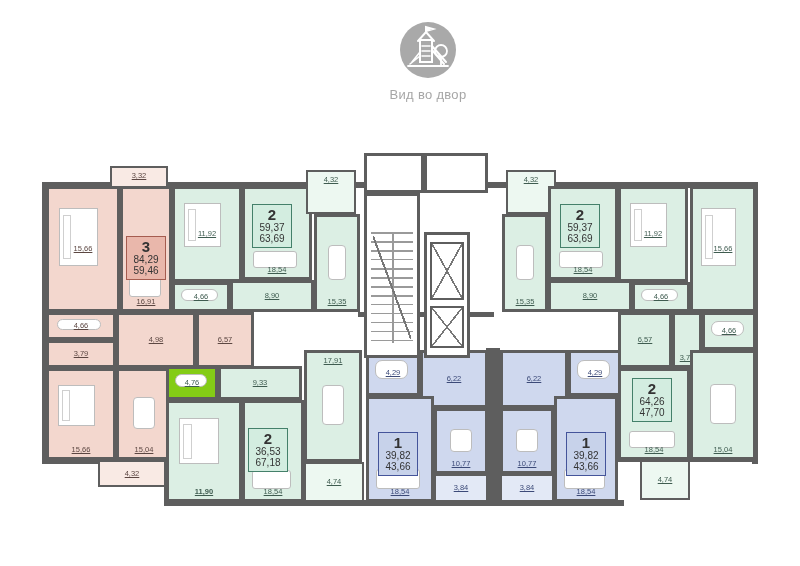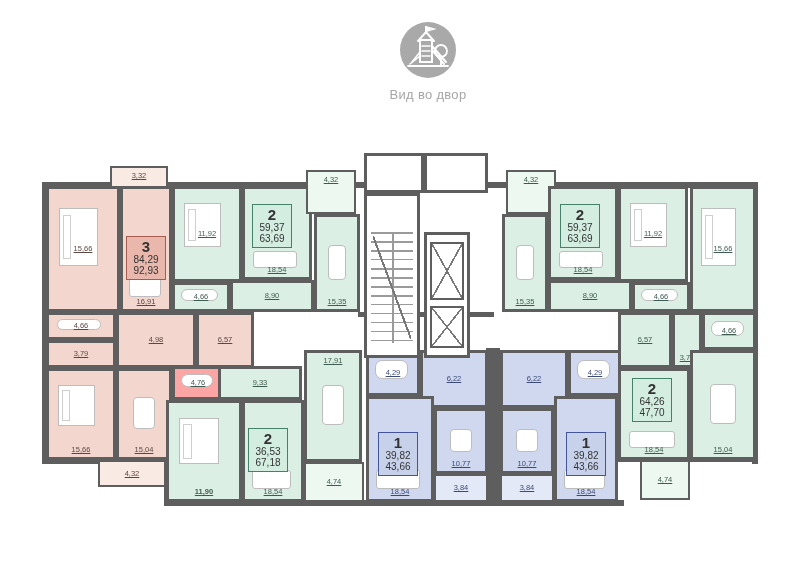--- a/index.html
+++ b/index.html
@@ -117,21 +117,21 @@
       <div class="room lp-b" style="left: 116px; top: 320px; width: 56px; height: 92px; background: rgb(243, 215, 206);">
         <div class="furn f-table"></div>
         <span class="arealabel" style="color: rgb(92, 71, 66);">15,04</span>
       </div>
       <div class="room lp-m balcony" style="left: 98px; top: 412px; width: 68px; height: 27px; background: rgb(249, 234, 228);">
         <span class="arealabel" style="color: rgb(92, 71, 66);">4,32</span>
       </div>
       <div class="infobox" style="left: 126px; top: 188px; background: rgb(233, 183, 171); border-color: rgb(165, 92, 79); color: rgb(51, 51, 51);">
         <div class="num">3</div>
         <div class="a1">84,29</div>
-        <div class="a2">92,93</div>
+        <div class="a2">59,46</div>
       </div>
       <div class="room lp-m" style="left: 172px; top: 138px; width: 70px; height: 96px; background: rgb(220, 239, 228);">
         <div class="furn f-bed"></div>
         <span class="arealabel" style="color: rgb(63, 92, 80);">11,92</span>
       </div>
       <div class="room lp-m" style="left: 172px; top: 234px; width: 58px; height: 30px; background: rgb(220, 239, 228);">
         <div class="furn f-tub"></div>
         <span class="arealabel" style="color: rgb(63, 92, 80);">4,66</span>
       </div>
       <div class="room lp-b" style="left: 242px; top: 138px; width: 70px; height: 94px; background: rgb(220, 239, 228);">
@@ -146,21 +146,21 @@
         <span class="arealabel" style="color: rgb(63, 92, 80);">15,35</span>
       </div>
       <div class="room lp-t balcony" style="left: 306px; top: 122px; width: 50px; height: 44px; background: rgb(237, 248, 241);">
         <span class="arealabel" style="color: rgb(63, 92, 80);">4,32</span>
       </div>
       <div class="infobox" style="left: 252px; top: 156px; background: rgb(211, 237, 224); border-color: rgb(68, 128, 106); color: rgb(51, 51, 51);">
         <div class="num">2</div>
         <div class="a1">59,37</div>
         <div class="a2">63,69</div>
       </div>
-      <div class="room lp-m" style="left: 172px; top: 318px; width: 52px; height: 34px; background: #fca5a5;">
+      <div class="room lp-m" style="left: 166px; top: 318px; width: 52px; height: 34px; background: #84cc16;">
         <div class="furn f-tub"></div>
         <span class="arealabel" style="color: rgb(63, 92, 80);">4,76</span>
       </div>
       <div class="room lp-m" style="left: 218px; top: 318px; width: 84px; height: 34px; background: rgb(220, 239, 228);">
         <span class="arealabel" style="color: rgb(63, 92, 80);">9,33</span>
       </div>
       <div class="room lp-b" style="left: 166px; top: 352px; width: 76px; height: 102px; background: rgb(220, 239, 228);">
         <div class="furn f-bed"></div>
         <span class="arealabel" style="color: rgb(63, 92, 80); font-weight: bold;">11,90</span>
       </div>

